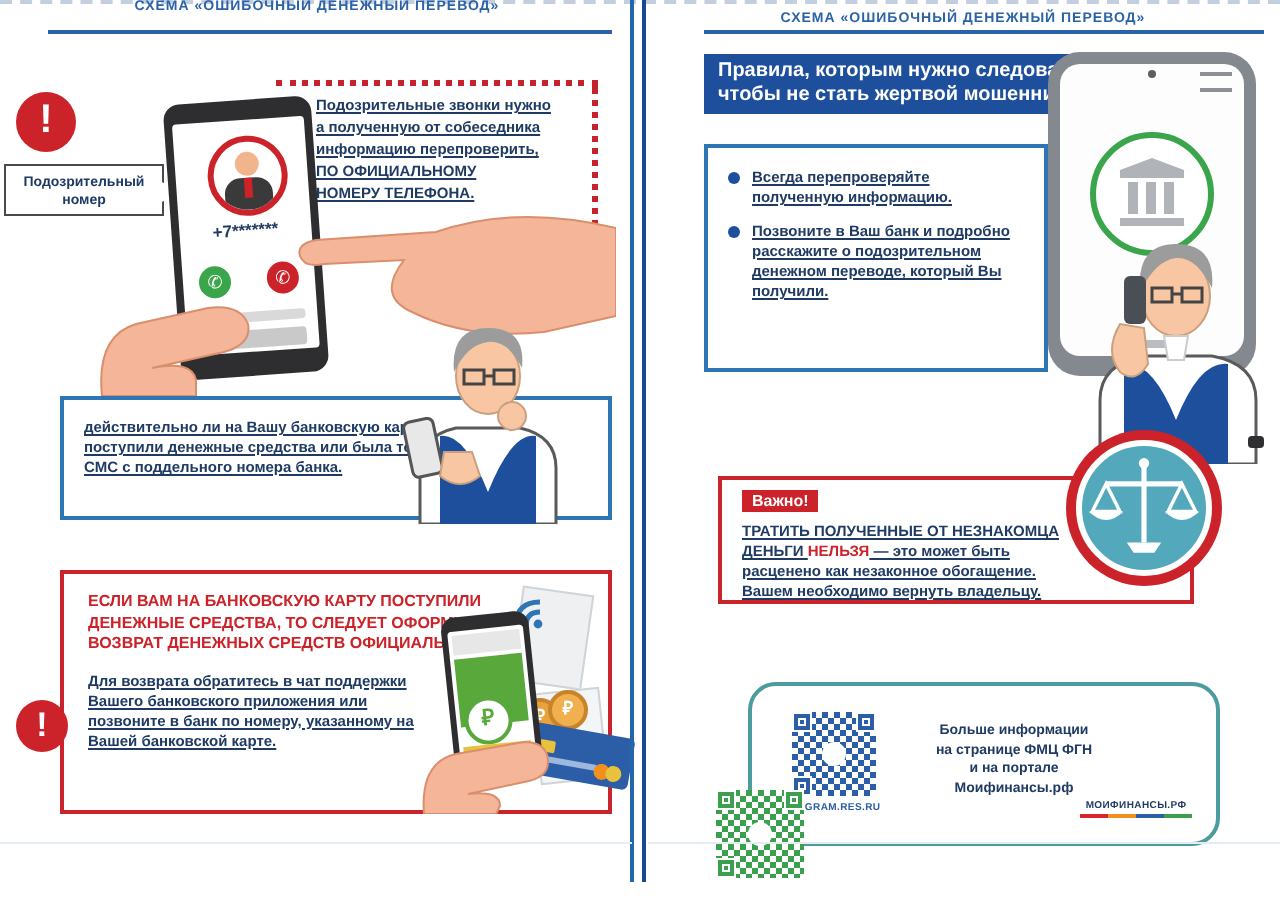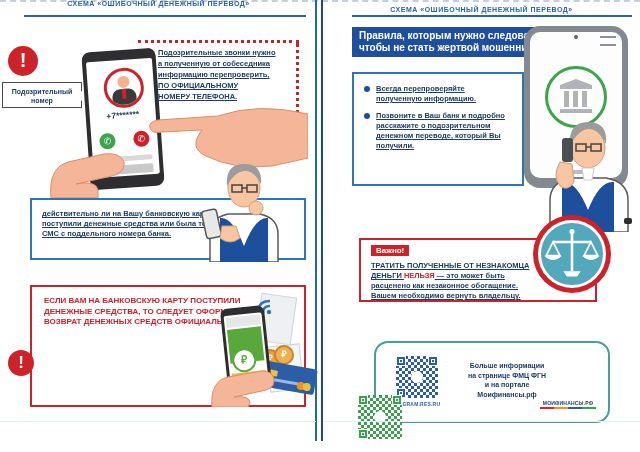--- a/index.html
+++ b/index.html
@@ -106,20 +106,21 @@
     <rect x="36" y="31" width="10" height="7" fill="none" stroke="#444" stroke-width="1.5"></rect>
     <rect x="51" y="31" width="10" height="7" fill="none" stroke="#444" stroke-width="1.5"></rect>
     <line x1="46" y1="34" x2="51" y2="34" stroke="#444" stroke-width="1.5"></line>
     <rect x="8" y="56" width="15" height="28" rx="3" fill="#e8e8e8" stroke="#555" stroke-width="1.5" transform="rotate(-12 15 70)"></rect>
     <path d="M24,84 Q34,92 44,84 L40,72 L26,72 Z" fill="#f8c6a2" stroke="#caa07f" stroke-width="1"></path>
     <circle cx="60" cy="54" r="7" fill="#f8c6a2" stroke="#caa07f" stroke-width="1"></circle>
   </svg>
 
   <div class="abs redbox" style="left:30px;top:285px;width:276px;height:122px;box-sizing:border-box;padding:9px 12px;">
     <div class="small-txt red" style="max-width:205px;font-size:8px;line-height:10.5px;">ЕСЛИ ВАМ НА БАНКОВСКУЮ КАРТУ ПОСТУПИЛИ ДЕНЕЖНЫЕ СРЕДСТВА, ТО СЛЕДУЕТ ОФОРМИТЬ ВОЗВРАТ ДЕНЕЖНЫХ СРЕДСТВ ОФИЦИАЛЬНО.</div>
+    <div class="small-txt navy" style="max-width:178px;margin-top:8px;">Для возврата обратитесь в чат поддержки Вашего банковского приложения или позвоните в банк по номеру, указанному на Вашей банковской карте.</div>
   </div>
   <div class="abs excl" style="left:8px;top:350px;width:26px;height:26px;font-size:17px;line-height:25px;">
     <span>!</span>
   </div>
 
   <div class="abs" style="left:222px;top:293px;width:90px;height:112px;">
     <div class="abs" style="left:36px;top:2px;width:34px;height:46px;background:#eef0f2;border:1px solid #cfd4d9;transform:rotate(8deg);"></div>
     <div class="abs" style="left:46px;top:52px;width:32px;height:44px;background:#f4f5f6;border:1px solid #cfd4d9;transform:rotate(-6deg);"></div>
     <svg class="abs" style="left:30px;top:0px;" width="30" height="24" viewBox="0 0 30 24">
       <path d="M6,20 Q6,8 18,8" fill="none" stroke="#2e75b6" stroke-width="2.5"></path>

